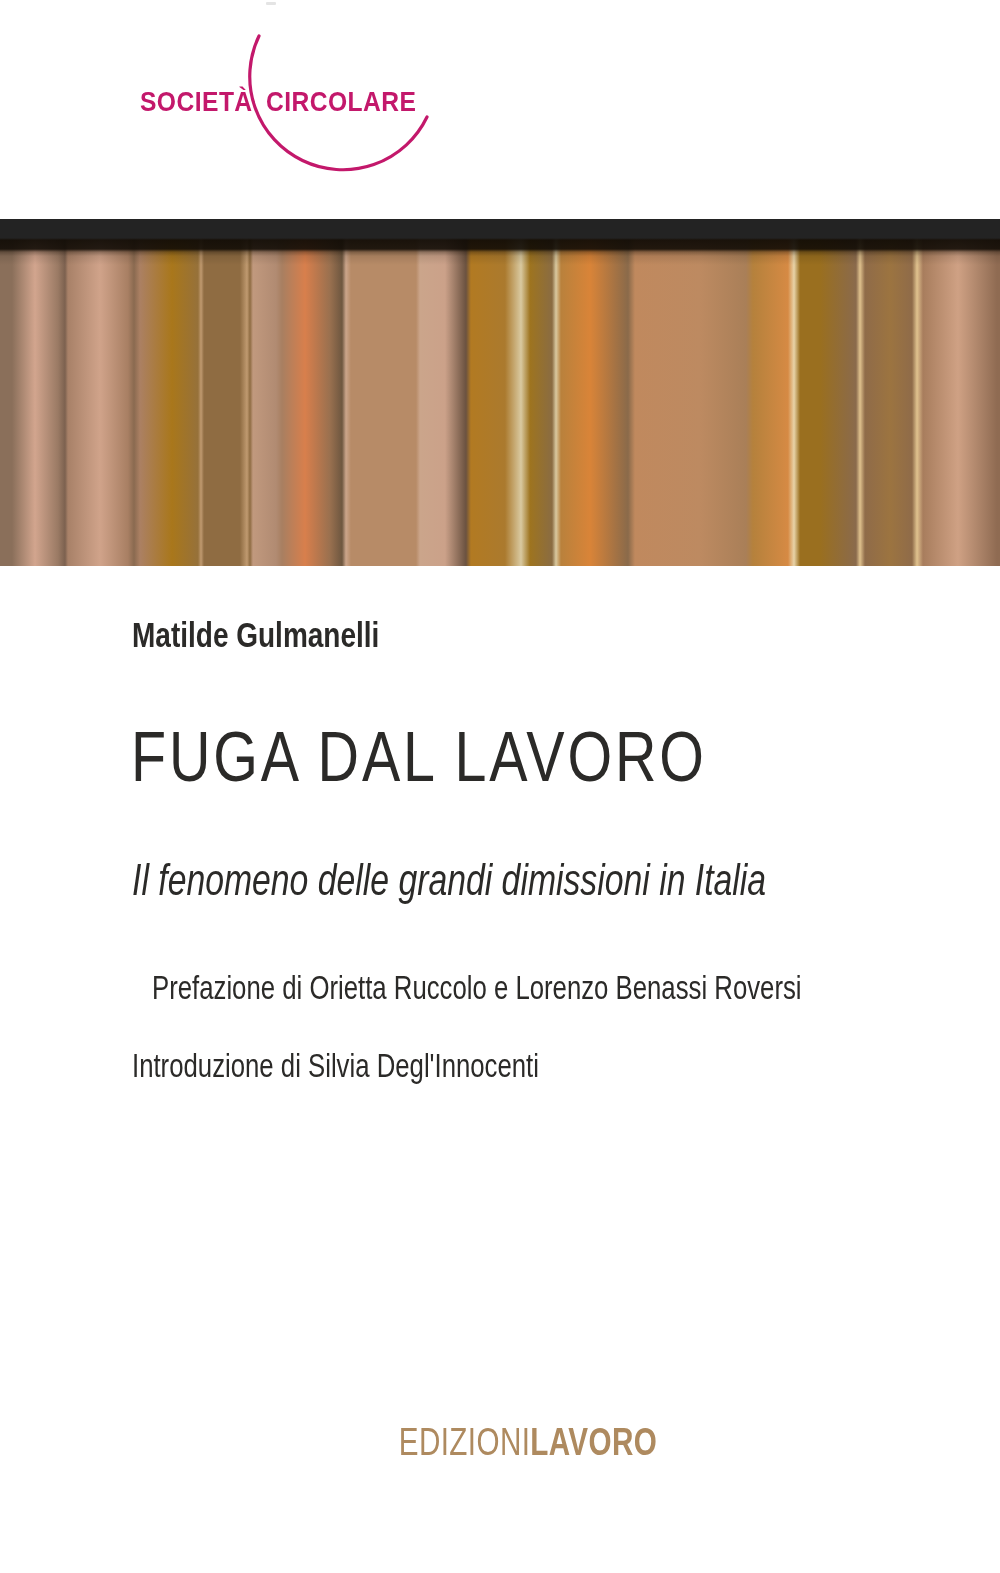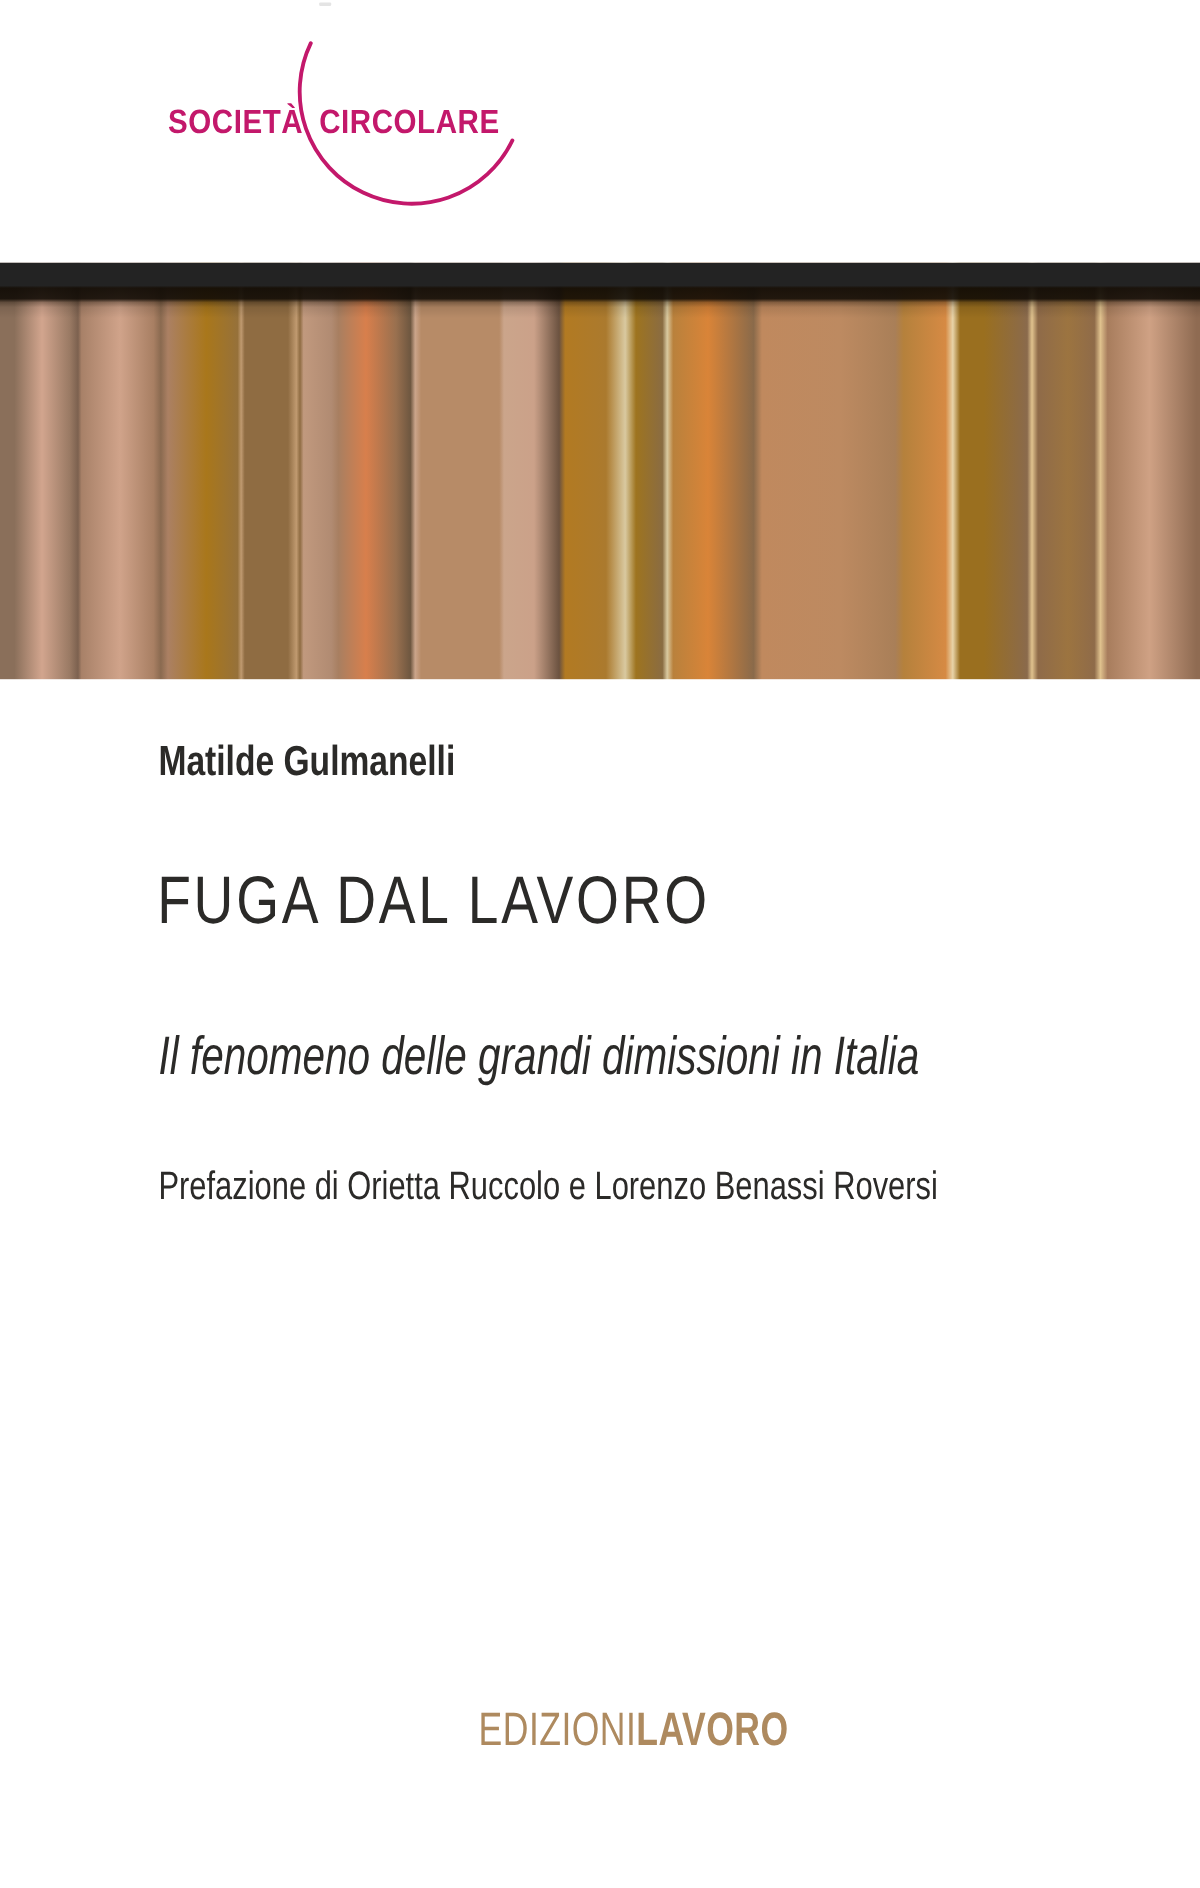--- a/index.html
+++ b/index.html
@@ -34,27 +34,27 @@
     position:absolute;inset:0;
     background:linear-gradient(180deg,
       #232323 0px,#232323 19px,
       rgba(16,11,5,.94) 21px,rgba(16,11,5,.90) 30px,
       rgba(18,11,4,.35) 33px,rgba(0,0,0,.10) 37px,rgba(0,0,0,0) 46px);
   }
   
   .cond{display:inline-block;transform-origin:left center;white-space:nowrap;}
   .author{position:absolute;left:132px;top:616px;font-size:35px;font-weight:700;line-height:1.1;}
   .author .cond{transform:scaleX(.80);}
-  .title{position:absolute;left:131px;top:722px;margin:0;font-size:56px;font-weight:300;line-height:1;letter-spacing:.05em;}
+  .title{position:absolute;left:131px;top:722px;margin:0;font-size:70px;font-weight:300;line-height:1;letter-spacing:.05em;}
   .title .cond{transform:scaleX(.82);}
   .subtitle{position:absolute;left:132px;top:857px;font-size:45px;font-style:italic;font-weight:300;line-height:1;}
   .subtitle .cond{transform:scaleX(.75);}
   .credit{position:absolute;left:132px;font-size:33px;font-weight:400;line-height:1.1;}
   .credit .cond{transform:scaleX(.78);}
-  .credit.preface{top:970px;}
+  .credit.preface{top:970px;margin-left:20px;}
   .credit.intro{top:1048px;}
   
   .publisher{position:absolute;left:0;top:1422px;width:1000px;text-align:center;font-size:39px;line-height:1;padding-left:28px;}
   .publisher .pub-wrap{display:inline-block;transform:scaleX(.76);transform-origin:center;white-space:nowrap;letter-spacing:.5px;}
   .pub-light{font-weight:400;}
   .pub-bold{font-weight:700;}
 </style>
 </head>
 <body>
 
@@ -86,20 +86,23 @@
   </h1>
 
   <div class="subtitle">
     <span class="cond">Il fenomeno delle grandi dimissioni in Italia</span>
   </div>
 
   <div class="credit preface">
     <span class="cond">Prefazione di Orietta Ruccolo e Lorenzo Benassi Roversi</span>
   </div>
 
+  <div class="credit intro">
+    <span class="cond">Introduzione di Silvia Degl'Innocenti</span>
+  </div>
 
   <div class="publisher" style="color: rgb(174, 138, 95);">
     <span class="pub-wrap">
       <span class="pub-light">EDIZIONI</span><span class="pub-bold">LAVORO</span>
     </span>
   </div>
 
 </div>
 
 </body></html>

